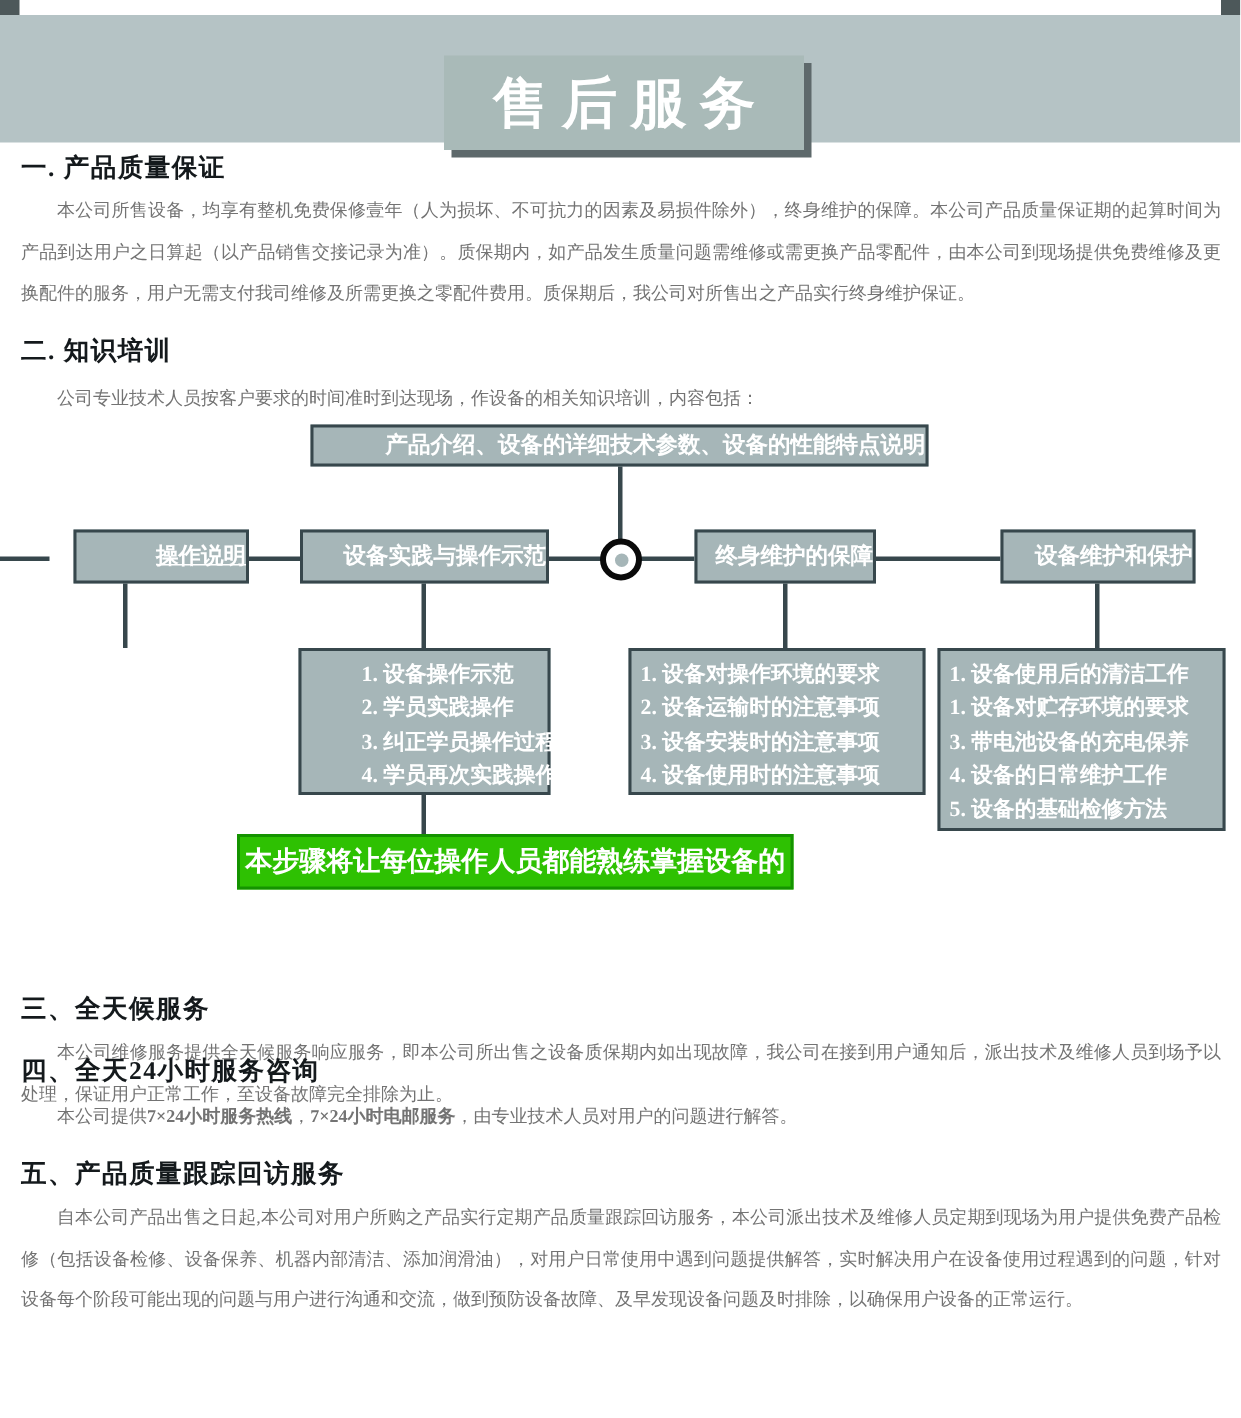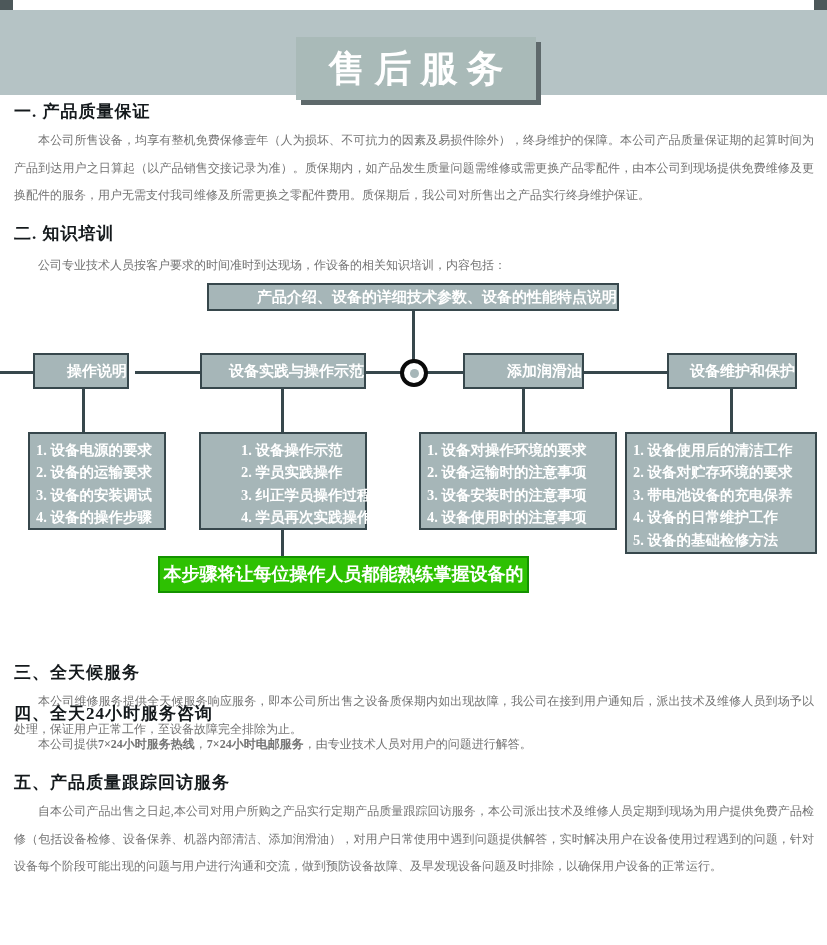--- a/index.html
+++ b/index.html
@@ -70,21 +70,21 @@
     font-weight: bold;
     text-align: right;
     font-size: 15px;
   }
   .flow-root {
     left: 207px; top: 283px;
     width: 412px; height: 28px;
     line-height: 24px;
   }
   .flow-mid { top: 353px; height: 36px; line-height: 32px; }
-  .flow-mid.a { left: 33px;  width: 96px; }
+  .flow-mid.a { left: 49px;  width: 117px; text-decoration: underline; }
   .flow-mid.b { left: 200px; width: 166px; }
   .flow-mid.c { left: 463px; width: 121px; }
   .flow-mid.d { left: 667px; width: 130px; }
   .flow-list {
     top: 432px;
     padding: 5px 6px;
     text-align: left;
     line-height: 22.4px;
     font-size: 14.5px;
     white-space: nowrap;
@@ -148,53 +148,47 @@
   <div class="connector v" style="left:412px; top:311px; height:50px"></div>
 
   <div class="connector h" style="left:0; width:33px"></div>
   <div class="connector h" style="left:135px; width:65px"></div>
   <div class="connector h" style="left:366px; width:36px"></div>
   <div class="connector h" style="left:426px; width:37px"></div>
   <div class="connector h" style="left:584px; width:83px"></div>
 
   <div class="flow-box flow-mid a">操作说明</div>
   <div class="flow-box flow-mid b">设备实践与操作示范</div>
-  <div class="flow-box flow-mid c">添加润滑油</div>
+  <div class="flow-box flow-mid c">终身维护的保障</div>
   <div class="flow-box flow-mid d">设备维护和保护</div>
 
   <div class="junction-circle">
     <div class="dot"></div>
   </div>
 
   <div class="connector v" style="left:82px;  top:389px; height:43px"></div>
   <div class="connector v" style="left:281px; top:389px; height:43px"></div>
   <div class="connector v" style="left:522px; top:389px; height:43px"></div>
   <div class="connector v" style="left:730px; top:389px; height:43px"></div>
 
-  <div class="flow-box flow-list l1">
-    <div>1. 设备电源的要求</div>
-    <div>2. 设备的运输要求</div>
-    <div>3. 设备的安装调试</div>
-    <div>4. 设备的操作步骤</div>
-  </div>
   <div class="flow-box flow-list l2">
     <div>1. 设备操作示范</div>
     <div>2. 学员实践操作</div>
     <div>3. 纠正学员操作过程</div>
     <div>4. 学员再次实践操作</div>
   </div>
   <div class="flow-box flow-list l3">
     <div>1. 设备对操作环境的要求</div>
     <div>2. 设备运输时的注意事项</div>
     <div>3. 设备安装时的注意事项</div>
     <div>4. 设备使用时的注意事项</div>
   </div>
   <div class="flow-box flow-list l4">
     <div>1. 设备使用后的清洁工作</div>
-    <div>2. 设备对贮存环境的要求</div>
+    <div>1. 设备对贮存环境的要求</div>
     <div>3. 带电池设备的充电保养</div>
     <div>4. 设备的日常维护工作</div>
     <div>5. 设备的基础检修方法</div>
   </div>
 
   <div class="connector v" style="left:281px; top:530px; height:26px"></div>
 
   <div class="result-box">本步骤将让每位操作人员都能熟练掌握设备的操作</div>
 
   <div class="sec-heading" style="top:661px">三、全天候服务</div>

